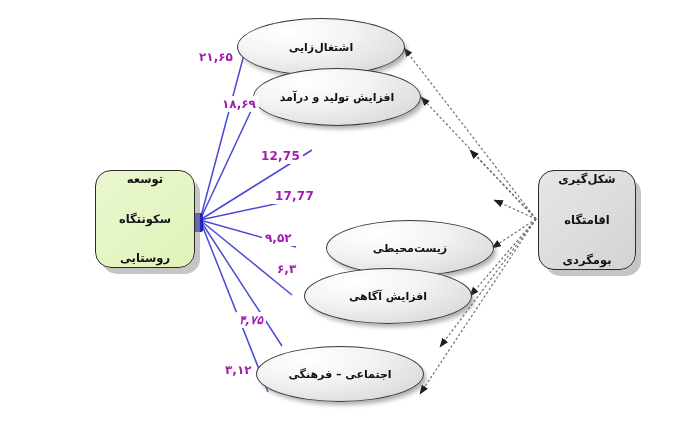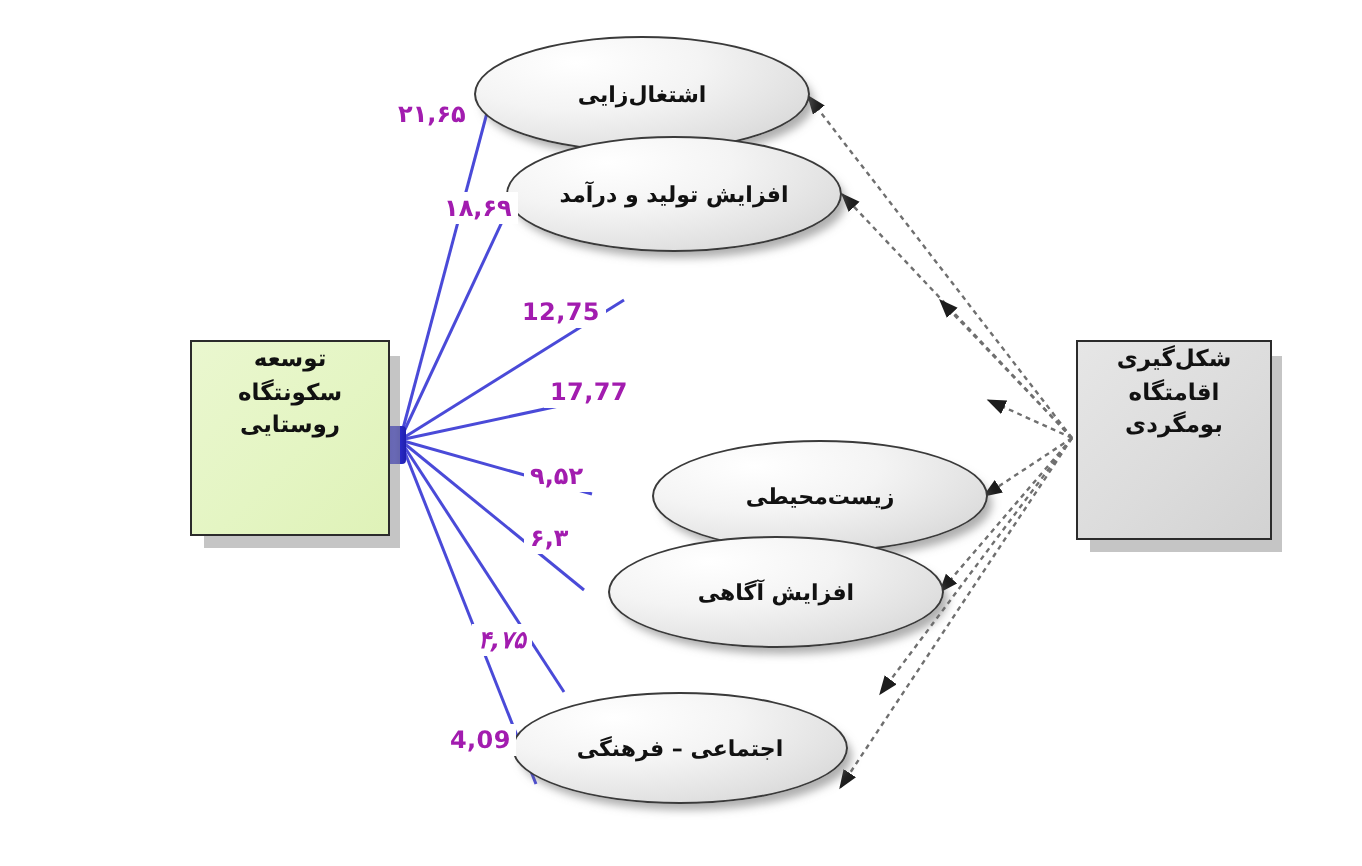--- a/index.html
+++ b/index.html
@@ -9,25 +9,25 @@
     width:681px;height:433px;overflow:hidden;
   }
   #stage{position:relative;width:681px;height:433px;background:#fff;}
   #svg-layer{position:absolute;left:0;top:0;width:681px;height:433px;}
 
   
   .concept-box{
     position:absolute;
     box-sizing:border-box;
     border:1.6px solid #2b2b2b;
-    border-radius:0;
+    border-radius:16px;
     display:flex;
     flex-direction:column;
     align-items:center;
-    justify-content:flex-start;
+    justify-content:space-between;
     text-align:center;
     line-height:1.45;
     font-weight:bold;
     color:#111;
     direction:rtl;
   }
   #box-left{
     left:95px;top:170px;width:100px;height:98px;
     background:linear-gradient(135deg,#eaf7cf 0%,#e4f5c3 55%,#dff2b8 100%);
     font-size:11.5px;
@@ -140,19 +140,19 @@
   <div class="weight" style="left:196px;top:49px;">۲۱,۶۵</div>
 
   <div class="weight" style="left:219px;top:96px;">۱۸,۶۹</div>
 
   <div class="weight" style="left:258px;top:148px;">12,75</div>
 
   <div class="weight" style="left:272px;top:188px;">17,77</div>
 
   <div class="weight" style="left:262px;top:230px;">۹,۵۲</div>
 
-  <div class="weight" style="left:262px;top:261px;">۶,۳</div>
+  <div class="weight" style="left:274px;top:261px;">۶,۳</div>
 
   <div class="weight" style="left:236px;top:312px;font-style:italic;">۴,۷۵</div>
 
-  <div class="weight" style="left:222px;top:362px;">4,09</div>
+  <div class="weight" style="left:222px;top:362px;">۳,۱۲</div>
 
 </div>
 
 </body></html>

